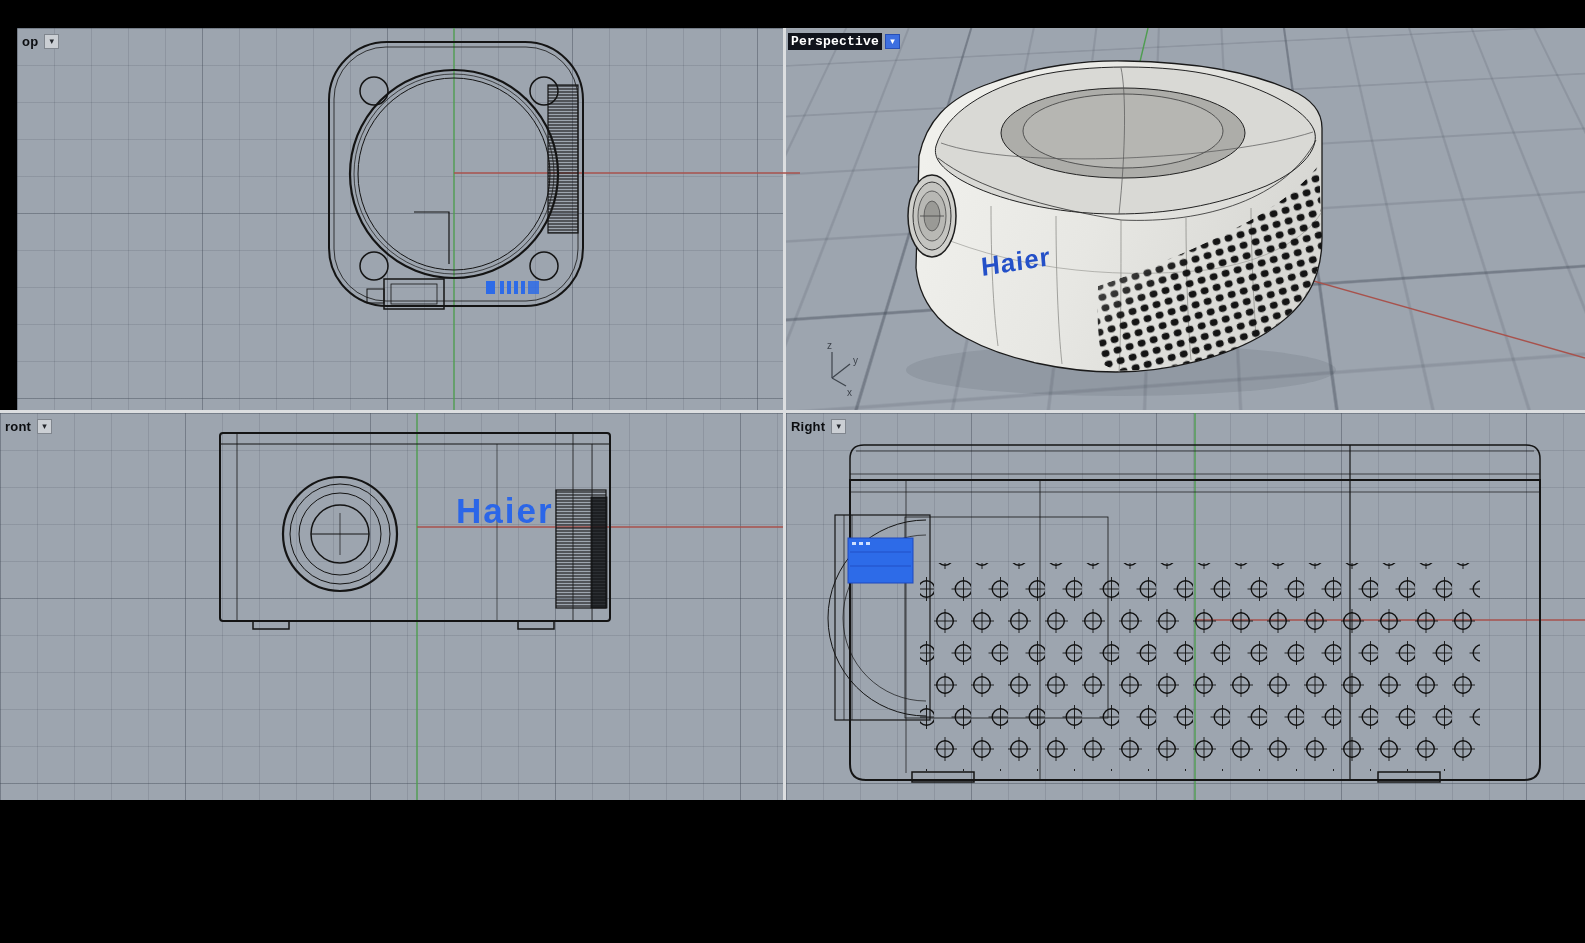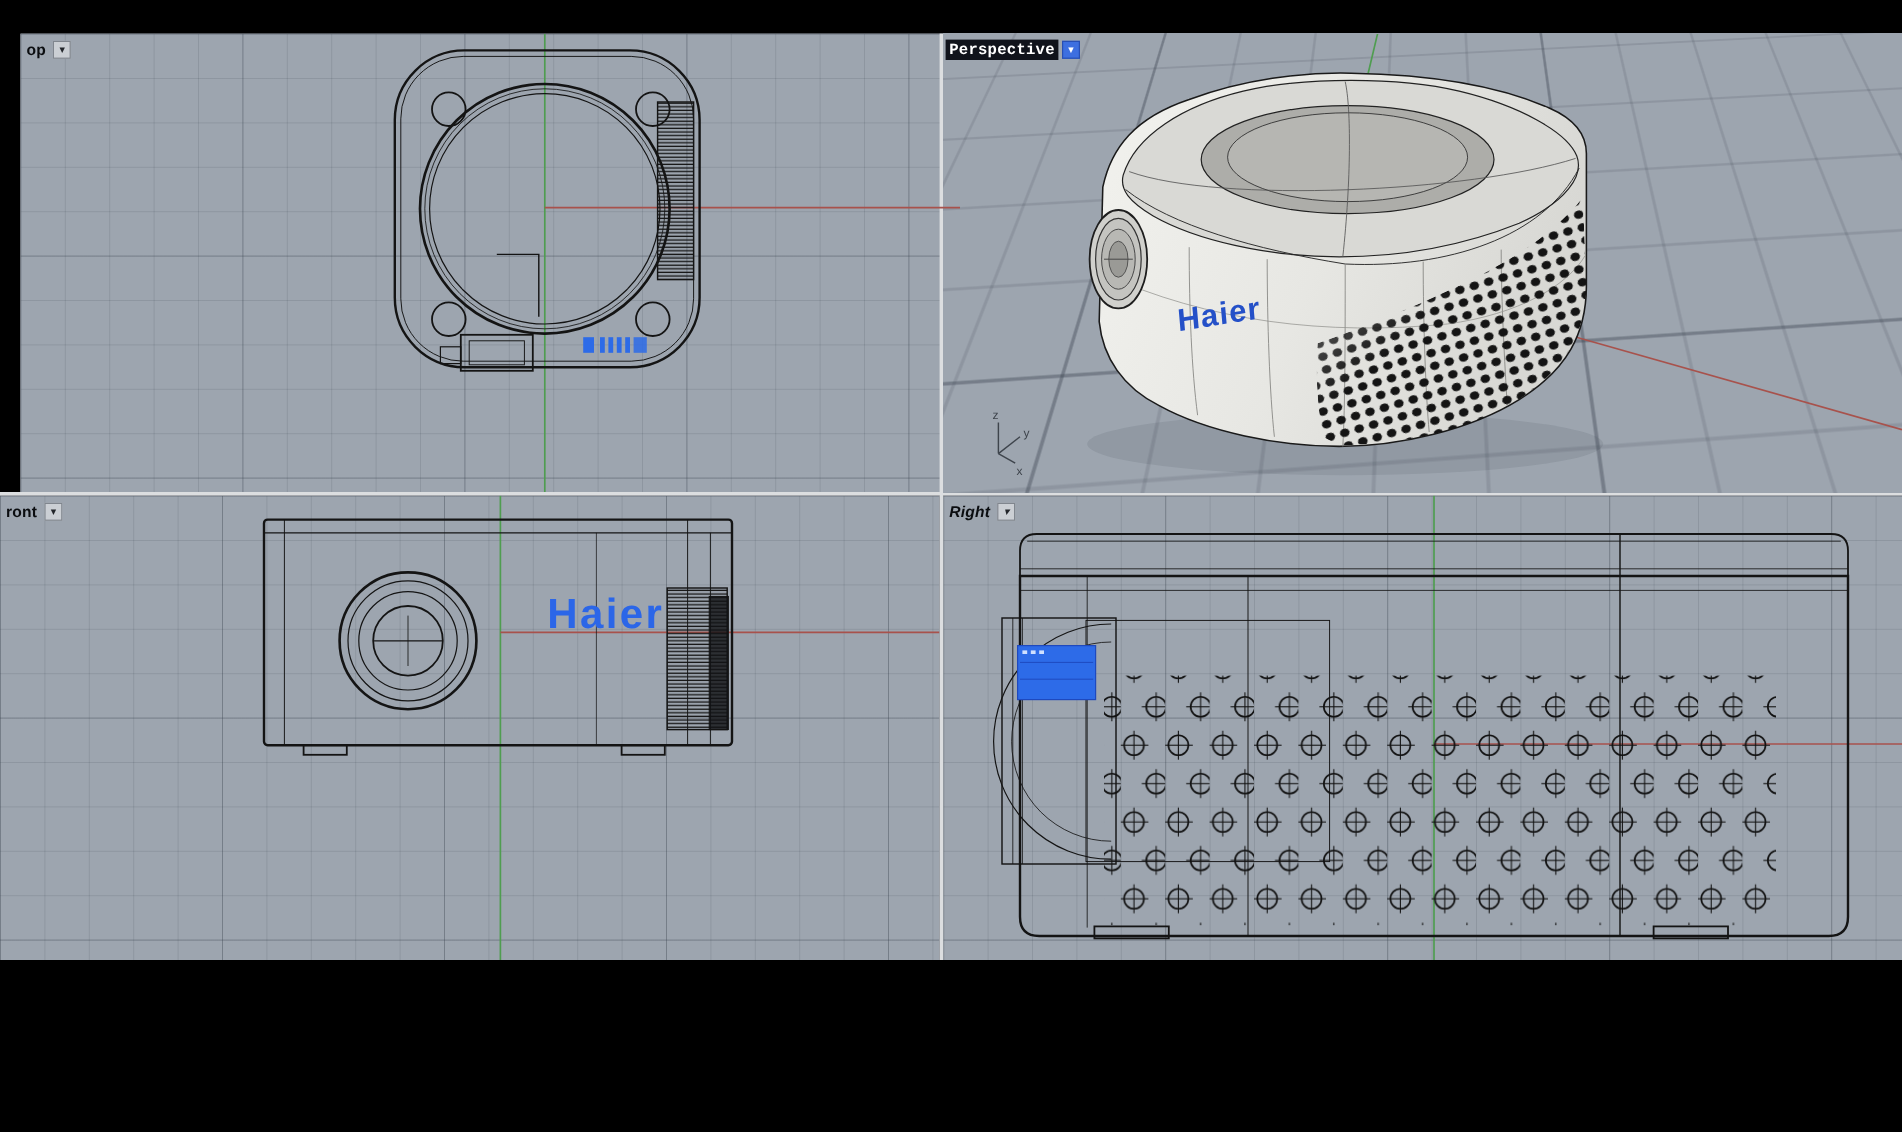--- a/index.html
+++ b/index.html
@@ -13,21 +13,21 @@
 
   .strip-top { position:absolute; left:0; top:0; width:1585px; height:28px; background:#000; }
   .strip-bottom { position:absolute; left:0; top:800px; width:1585px; height:143px; background:#000; }
 
   .viewport {
     position:absolute; background:#9DA5AF; overflow:hidden;
   }
   .vp-top    { left:0;    top:28px;  width:783px; height:382px;margin-left:17px; }
   .vp-persp  { left:786px; top:28px; width:799px; height:382px; }
   .vp-front  { left:0;    top:413px; width:783px; height:387px; }
-  .vp-right  { left:786px; top:413px; width:799px; height:387px;font-style:italic; }
+  .vp-right  { left:786px; top:413px; width:799px; height:387px; }
 
   .divider-v { position:absolute; left:783px; top:28px; width:3px; height:772px; background:#DCDEE0; }
   .divider-h { position:absolute; left:0; top:410px; width:1585px; height:3px; background:#DCDEE0; }
 
   .grid {
     position:absolute; inset:0;
     background-color:#9DA5AF;
     background-image:
       linear-gradient(rgba(62,70,82,0.30) 1px, transparent 1px),
       linear-gradient(90deg, rgba(62,70,82,0.30) 1px, transparent 1px),

